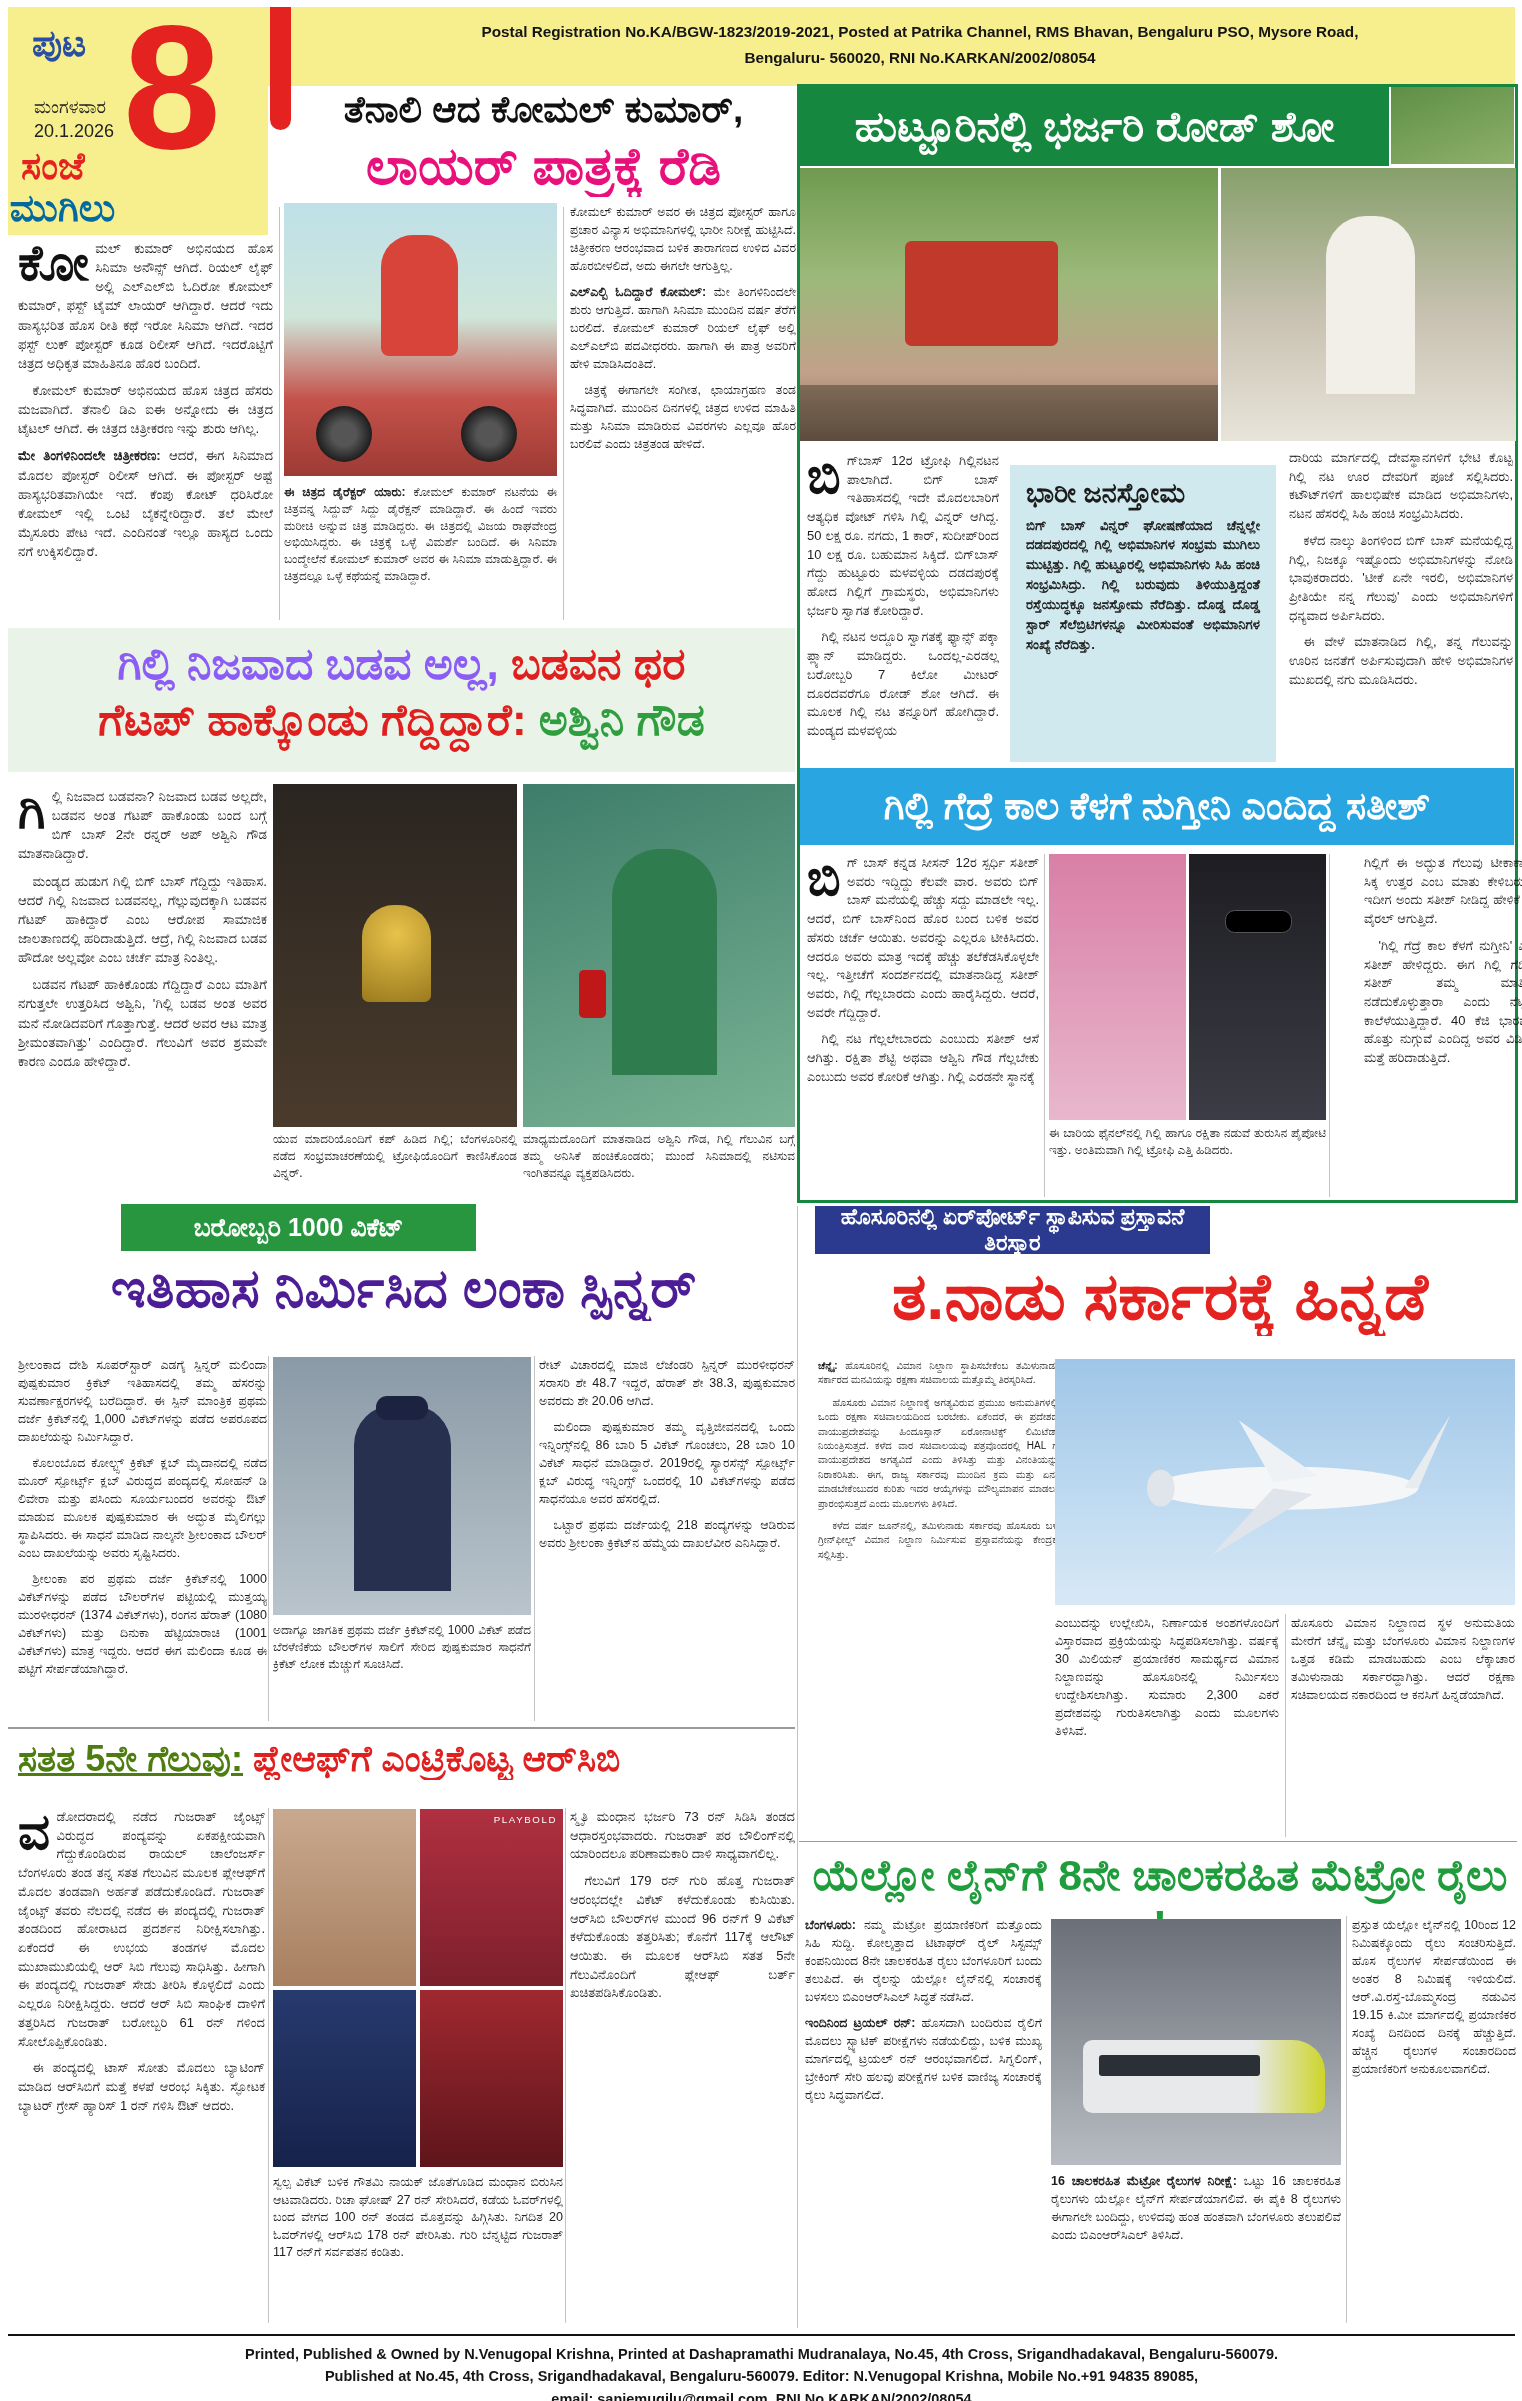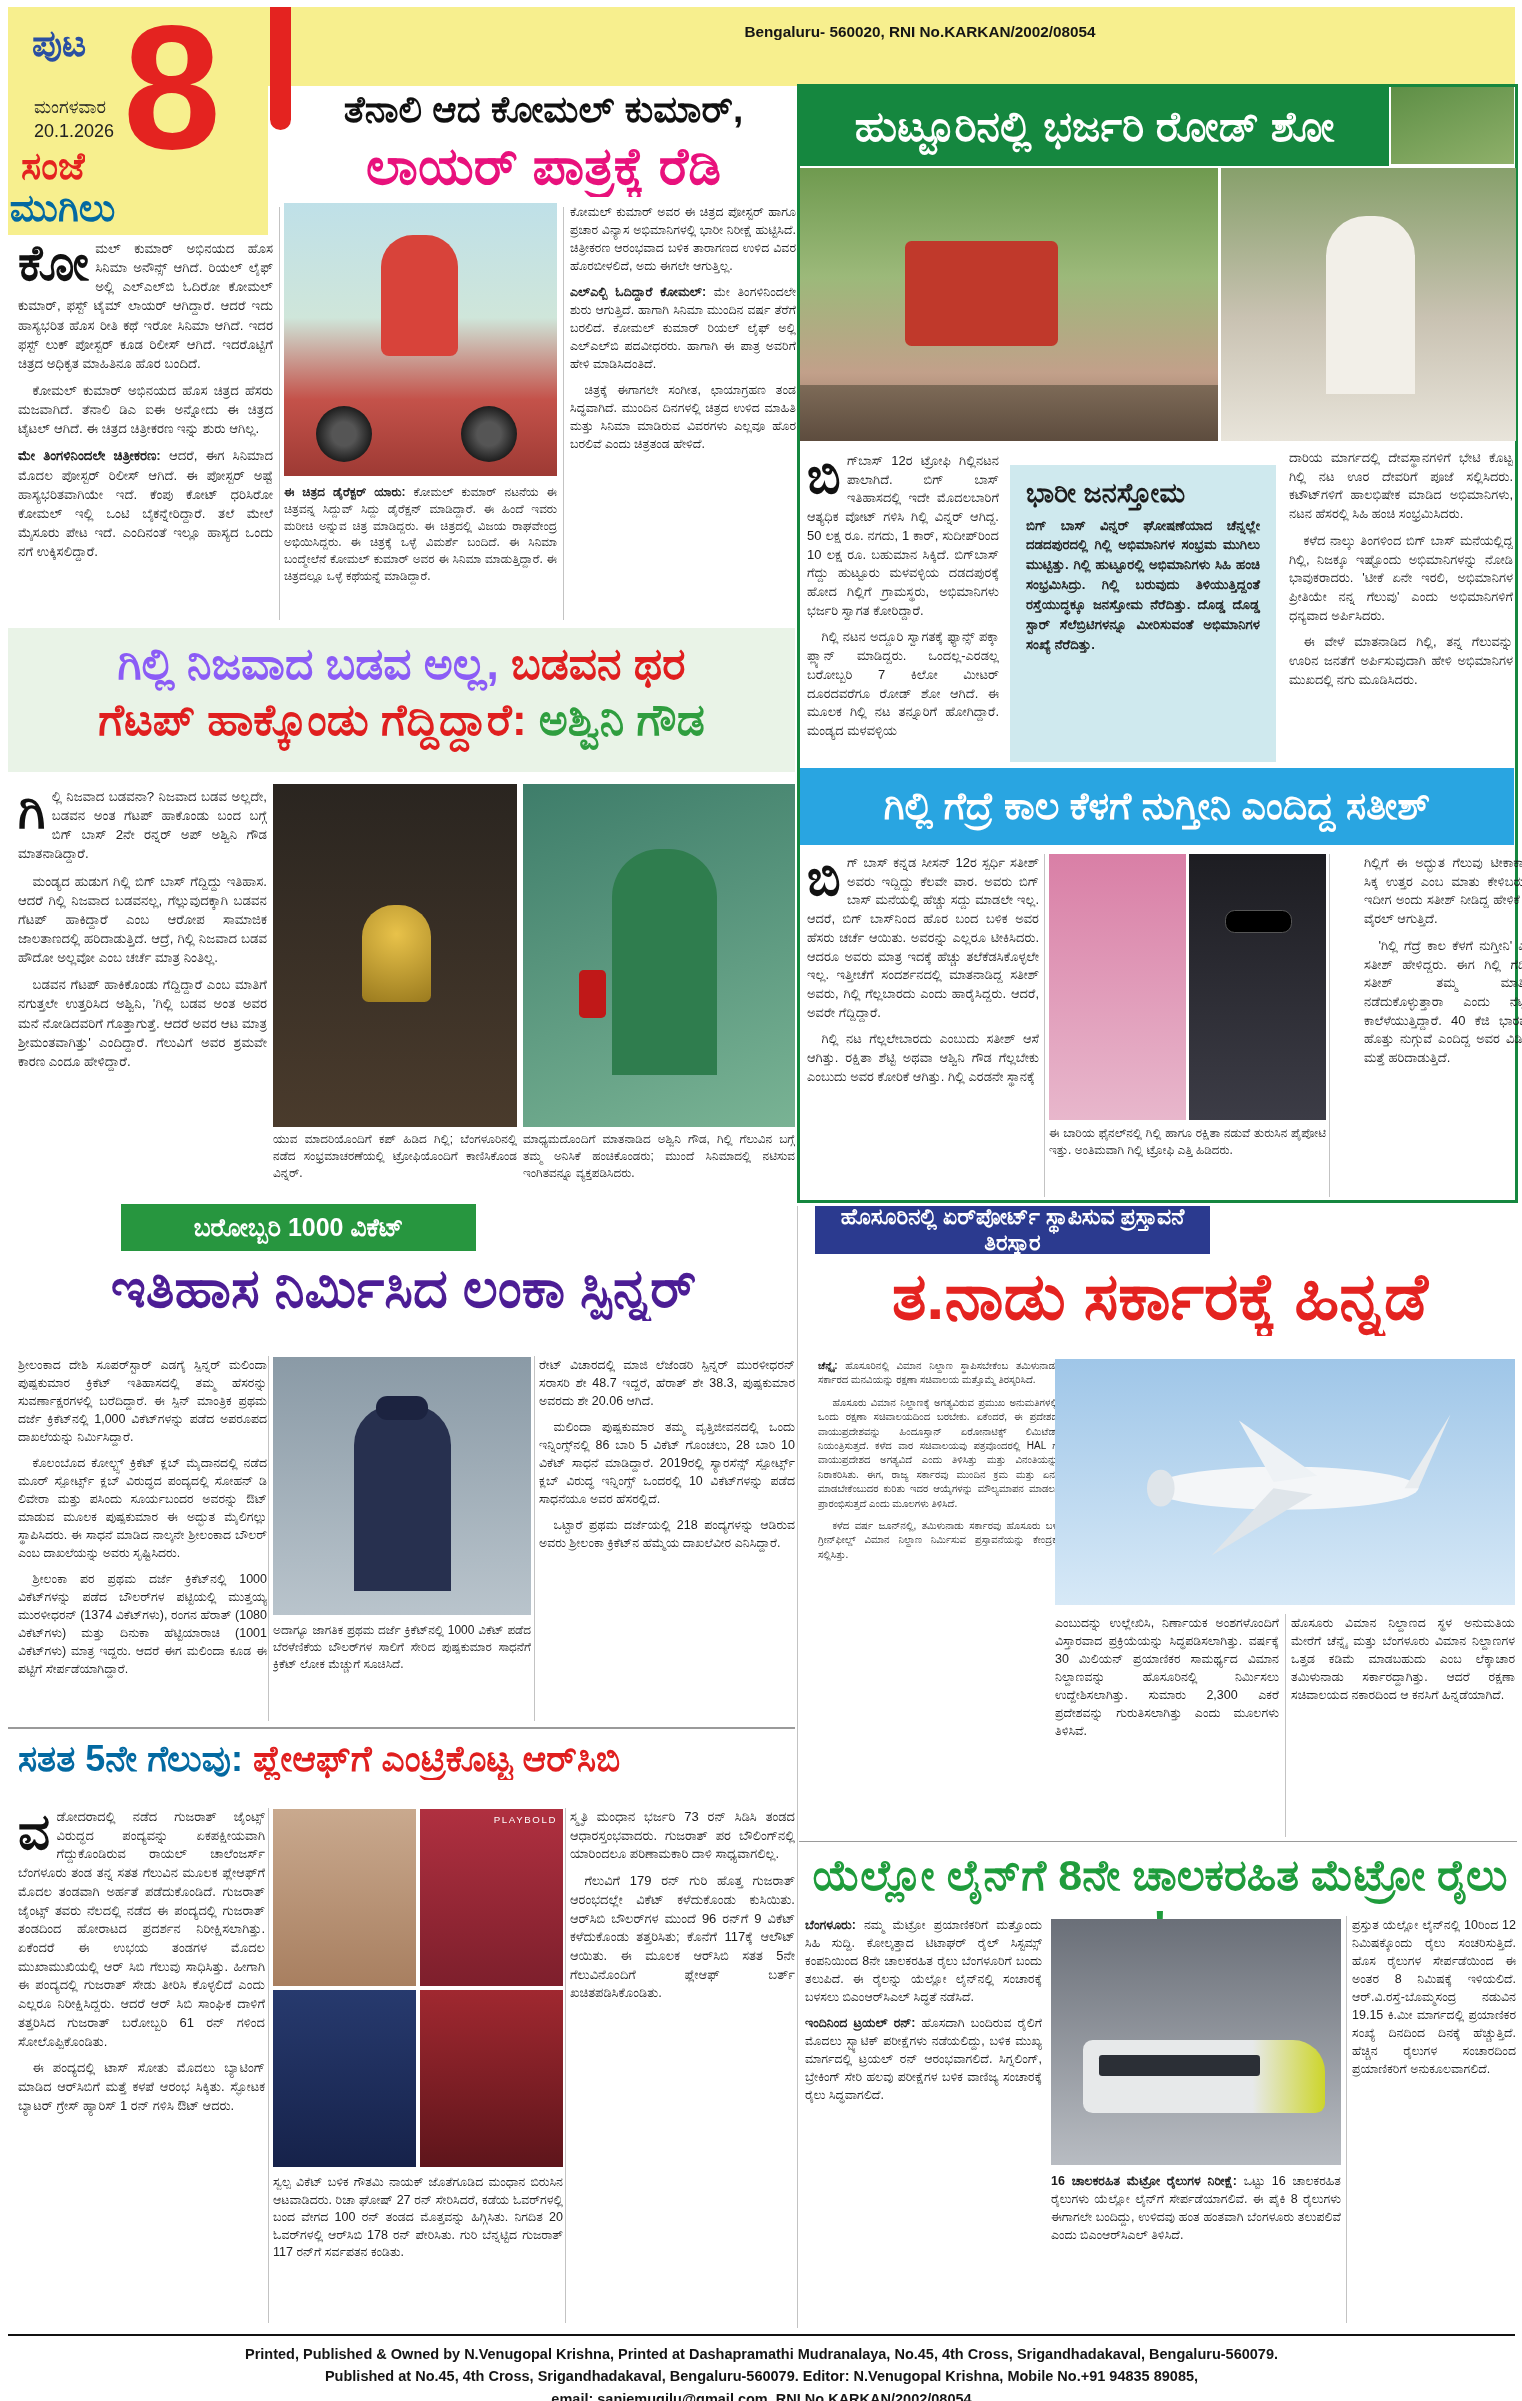--- a/index.html
+++ b/index.html
@@ -24,20 +24,21 @@
   .collage>div{position:relative;}
 </style>
 </head>
 <body>
 
 <div id="page">
 
   <div class="abs yellow" style="left:8px;top:6.5px;width:1507px;height:79px;"></div>
   <div class="abs yellow" style="left:8px;top:6.5px;width:260px;height:228px;"></div>
   <div class="abs" style="left:347px;top:19.4px;width:1146px;text-align:center;font-weight:bold;font-size:15.3px;line-height:1.7;color:#151515;">
+    <div>Postal Registration No.KA/BGW-1823/2019-2021, Posted at Patrika Channel, RMS Bhavan, Bengaluru PSO, Mysore Road,</div>
     <div>Bengaluru- 560020, RNI No.KARKAN/2002/08054</div>
   </div>
   <div class="abs" style="left:32px;top:22.6px;font-size:37px;font-weight:bold;color:#2a4fa2;">ಪುಟ</div>
   <div class="abs" style="left:123px;top:-18px;width:149px;font-size:176px;font-weight:bold;color:#e42320;line-height:1.2;">8</div>
   <div class="abs" style="left:34px;top:97px;font-size:18px;color:#222;">ಮಂಗಳವಾರ</div>
   <div class="abs" style="left:34px;top:121px;font-size:18px;color:#222;">20.1.2026</div>
   <div class="abs" style="left:21px;top:145px;font-size:38px;font-weight:bold;color:#e42320;">ಸಂಜೆ</div>
   <div class="abs" style="left:9.7px;top:187px;font-size:38px;font-weight:bold;color:#0369a1;">ಮುಗಿಲು</div>
   <div class="abs" style="left:270px;top:6.5px;width:21px;height:123px;background:#e42320;border-bottom-left-radius:21px;border-bottom-right-radius:21px;"></div>
 
@@ -178,21 +179,21 @@
 
   <div class="abs bt" style="left:539px;top:1356px;width:256px;height:365px;font-size:12.5px;">
     <p class="noind"><span>ರೇಟ್ ವಿಚಾರದಲ್ಲಿ ಮಾಜಿ ಲೆಜೆಂಡರಿ ಸ್ಪಿನ್ನರ್ ಮುರಳೀಧರನ್ ಸರಾಸರಿ ಶೇ 48.7 ಇದ್ದರೆ, ಹೆರಾತ್ ಶೇ 38.3, ಪುಷ್ಪಕುಮಾರ ಅವರದು ಶೇ 20.06 ಆಗಿದೆ.</span></p>
     <p><span>ಮಲಿಂದಾ ಪುಷ್ಪಕುಮಾರ ತಮ್ಮ ವೃತ್ತಿಜೀವನದಲ್ಲಿ ಒಂದು ಇನ್ನಿಂಗ್ಸ್‌ನಲ್ಲಿ 86 ಬಾರಿ 5 ವಿಕೆಟ್ ಗೊಂಚಲು, 28 ಬಾರಿ 10 ವಿಕೆಟ್ ಸಾಧನೆ ಮಾಡಿದ್ದಾರೆ. 2019ರಲ್ಲಿ ಸ್ಯಾರಸೆನ್ಸ್ ಸ್ಪೋರ್ಟ್ಸ್ ಕ್ಲಬ್ ವಿರುದ್ಧ ಇನ್ನಿಂಗ್ಸ್ ಒಂದರಲ್ಲಿ 10 ವಿಕೆಟ್‌ಗಳನ್ನು ಪಡೆದ ಸಾಧನೆಯೂ ಅವರ ಹೆಸರಲ್ಲಿದೆ.</span></p>
     <p><span>ಒಟ್ಟಾರೆ ಪ್ರಥಮ ದರ್ಜೆಯಲ್ಲಿ 218 ಪಂದ್ಯಗಳನ್ನು ಆಡಿರುವ ಅವರು ಶ್ರೀಲಂಕಾ ಕ್ರಿಕೆಟ್‌ನ ಹೆಮ್ಮೆಯ ದಾಖಲೆವೀರ ಎನಿಸಿದ್ದಾರೆ.</span></p>
   </div>
 
   <div class="abs hrule" style="left:8px;top:1727px;width:787px;"></div>
 
   <div class="abs" style="left:18px;top:1738px;width:775px;font-size:36px;font-weight:bold;">
-    <span style="color:#0369a1;">ಸತತ 5ನೇ ಗೆಲುವು:</span>
+    <span style="color:#4d7c0f;text-decoration:underline;">ಸತತ 5ನೇ ಗೆಲುವು:</span>
     <span style="color:#e01f1f;">ಪ್ಲೇಆಫ್‌ಗೆ ಎಂಟ್ರಿಕೊಟ್ಟ ಆರ್‌ಸಿಬಿ</span>
   </div>
 
   <div class="abs bt" style="left:18px;top:1808px;width:247px;height:515px;font-size:13px;">
     <p class="noind"><span class="dc">ವ</span><span>ಡೋದರಾದಲ್ಲಿ ನಡೆದ ಗುಜರಾತ್ ಜೈಂಟ್ಸ್ ವಿರುದ್ಧದ ಪಂದ್ಯವನ್ನು ಏಕಪಕ್ಷೀಯವಾಗಿ ಗೆದ್ದುಕೊಂಡಿರುವ ರಾಯಲ್ ಚಾಲೆಂಜರ್ಸ್ ಬೆಂಗಳೂರು ತಂಡ ತನ್ನ ಸತತ ಗೆಲುವಿನ ಮೂಲಕ ಪ್ಲೇಆಫ್‌ಗೆ ಮೊದಲ ತಂಡವಾಗಿ ಅರ್ಹತೆ ಪಡೆದುಕೊಂಡಿದೆ. ಗುಜರಾತ್ ಜೈಂಟ್ಸ್ ತವರು ನೆಲದಲ್ಲಿ ನಡೆದ ಈ ಪಂದ್ಯದಲ್ಲಿ ಗುಜರಾತ್ ತಂಡದಿಂದ ಹೋರಾಟದ ಪ್ರದರ್ಶನ ನಿರೀಕ್ಷಿಸಲಾಗಿತ್ತು. ಏಕೆಂದರೆ ಈ ಉಭಯ ತಂಡಗಳ ಮೊದಲ ಮುಖಾಮುಖಿಯಲ್ಲಿ ಆರ್ ಸಿಬಿ ಗೆಲುವು ಸಾಧಿಸಿತ್ತು. ಹೀಗಾಗಿ ಈ ಪಂದ್ಯದಲ್ಲಿ ಗುಜರಾತ್ ಸೇಡು ತೀರಿಸಿ ಕೊಳ್ಳಲಿದೆ ಎಂದು ಎಲ್ಲರೂ ನಿರೀಕ್ಷಿಸಿದ್ದರು. ಆದರೆ ಆರ್ ಸಿಬಿ ಸಾಂಘಿಕ ದಾಳಿಗೆ ತತ್ತರಿಸಿದ ಗುಜರಾತ್ ಬರೋಬ್ಬರಿ 61 ರನ್ ಗಳಿಂದ ಸೋಲೊಪ್ಪಿಕೊಂಡಿತು.</span></p>
     <p><span>ಈ ಪಂದ್ಯದಲ್ಲಿ ಟಾಸ್ ಸೋತು ಮೊದಲು ಬ್ಯಾಟಿಂಗ್ ಮಾಡಿದ ಆರ್‌ಸಿಬಿಗೆ ಮತ್ತೆ ಕಳಪೆ ಆರಂಭ ಸಿಕ್ಕಿತು. ಸ್ಫೋಟಕ ಬ್ಯಾಟರ್ ಗ್ರೇಸ್ ಹ್ಯಾರಿಸ್ 1 ರನ್ ಗಳಿಸಿ ಔಟ್ ಆದರು.</span></p>
   </div>
 
   <div class="abs vrule" style="left:268px;top:1808px;height:515px;"></div>
 

